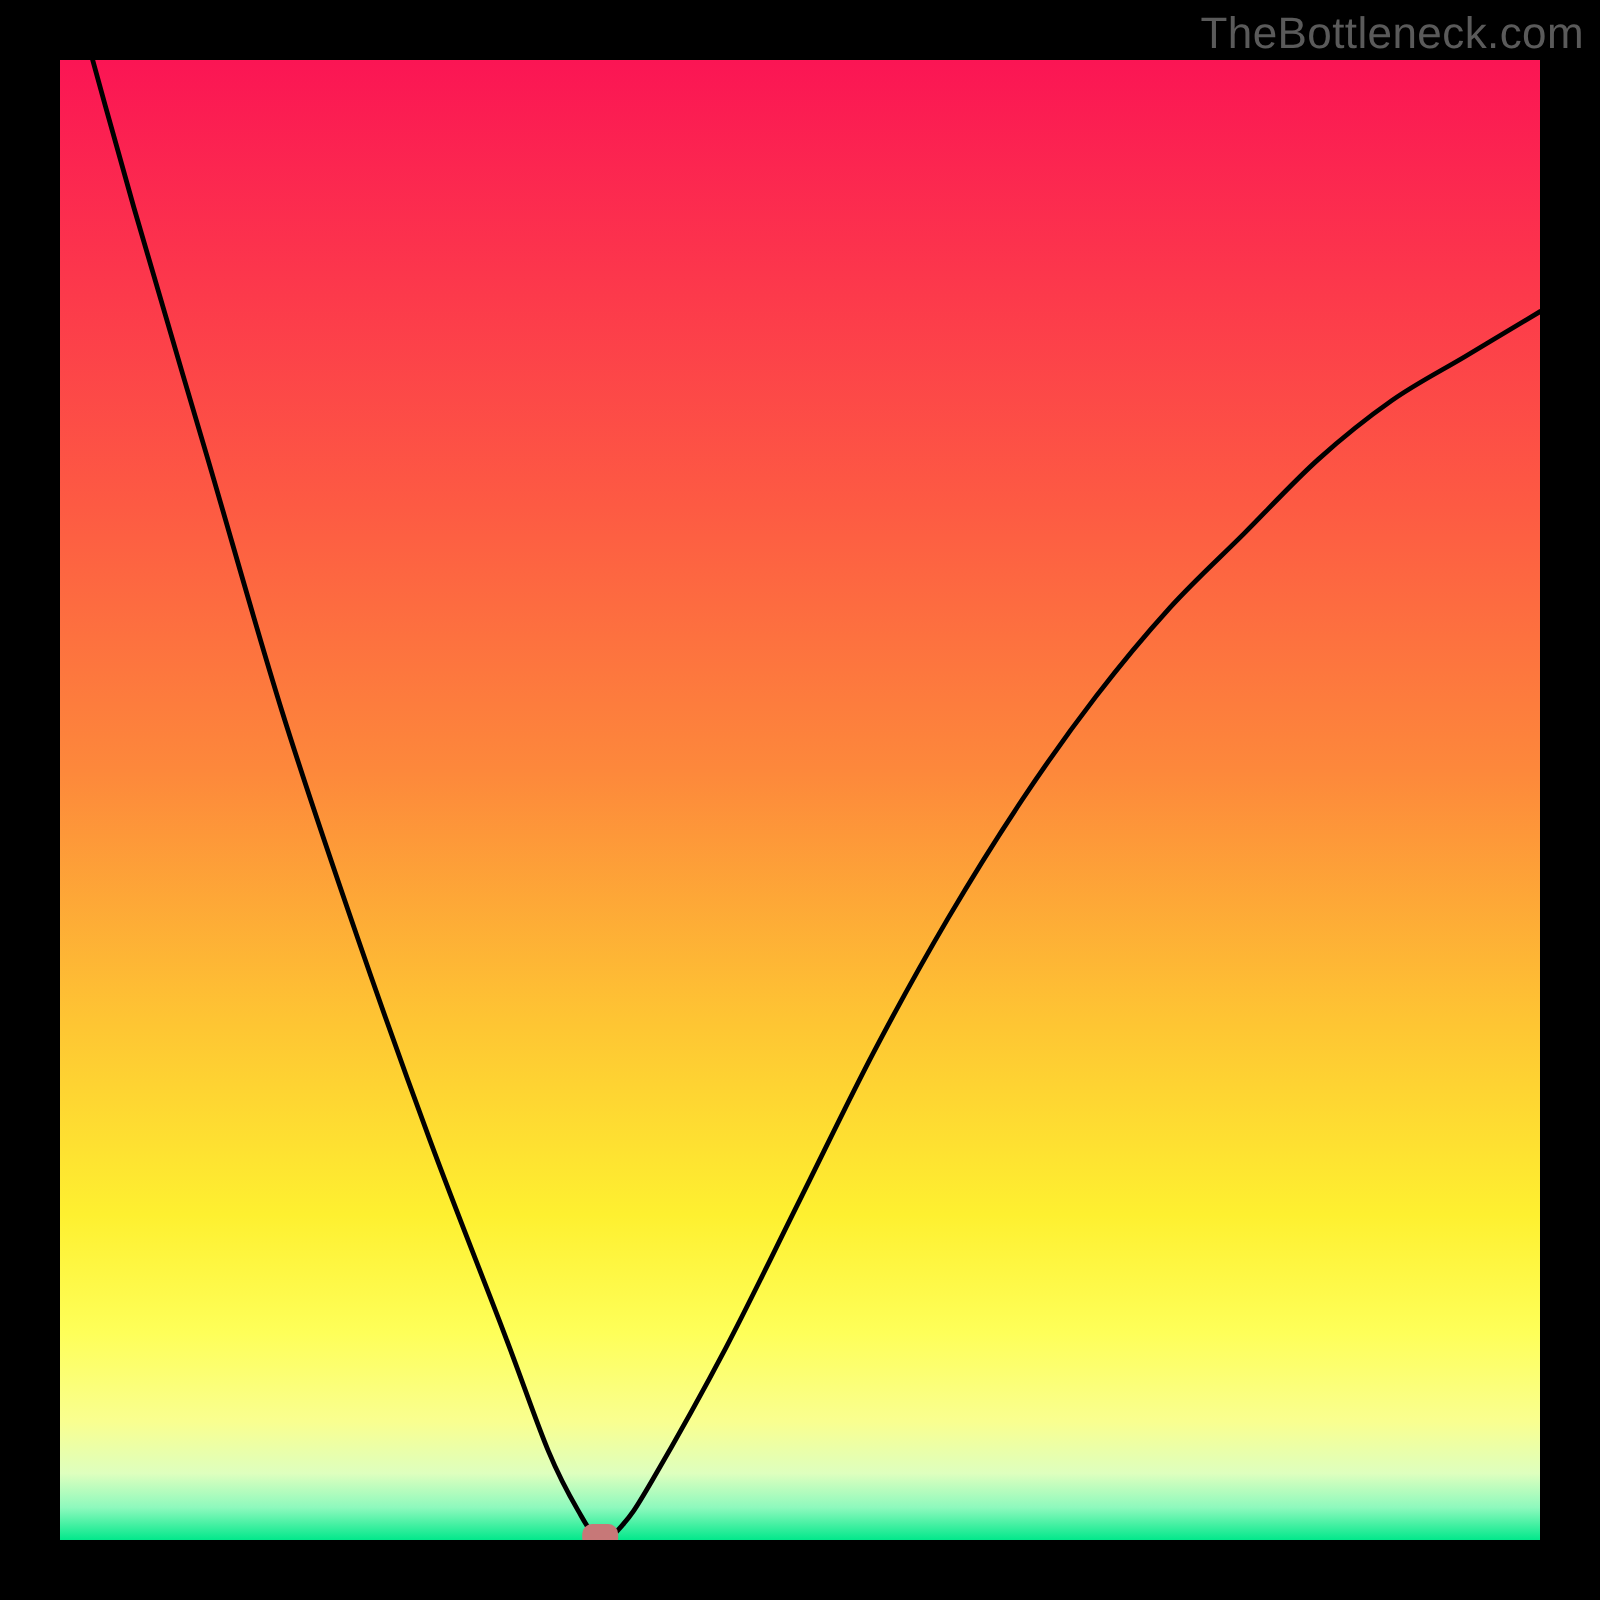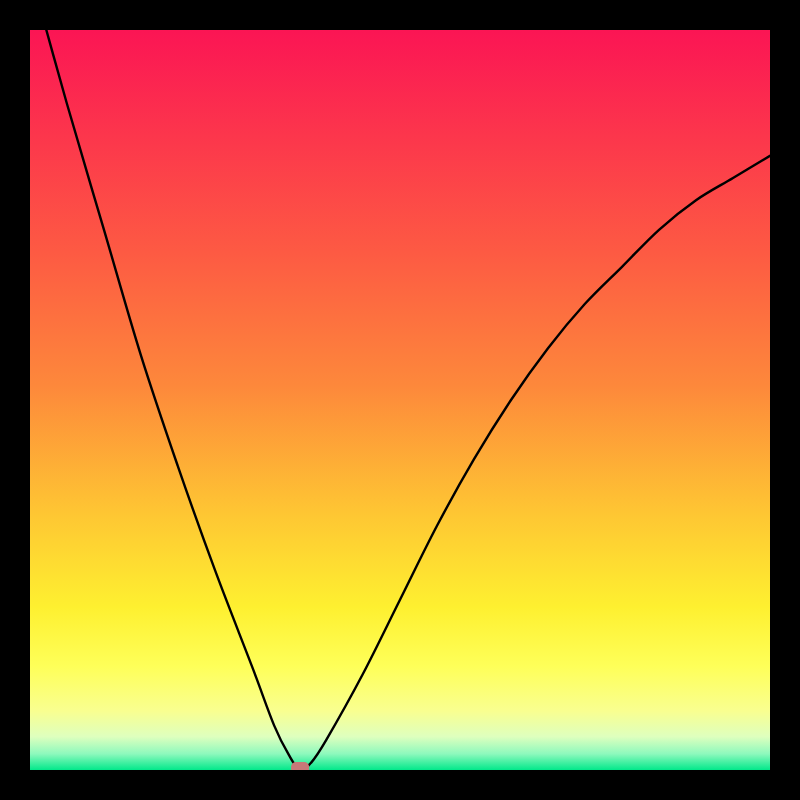--- a/index.html
+++ b/index.html
@@ -38,20 +38,21 @@
   }
   .marker {
     fill: #c77878;
   }
 </style>
 </head>
 <body>
 
 <div class="frame">
 
+  <div class="watermark">TheBottleneck.com</div>
 
   <div class="plot-area">
     <svg id="chart-svg" width="740" height="740" viewBox="0 0 740 740" preserveAspectRatio="none">
       <defs>
         <linearGradient id="bg-grad" x1="0" y1="0" x2="0" y2="1">
             <stop offset="0.00%" stop-color="#fb1554"></stop>
             <stop offset="30.00%" stop-color="#fd5a43"></stop>
             <stop offset="48.00%" stop-color="#fd883b"></stop>
             <stop offset="65.00%" stop-color="#fec533"></stop>
             <stop offset="78.00%" stop-color="#fef030"></stop>

